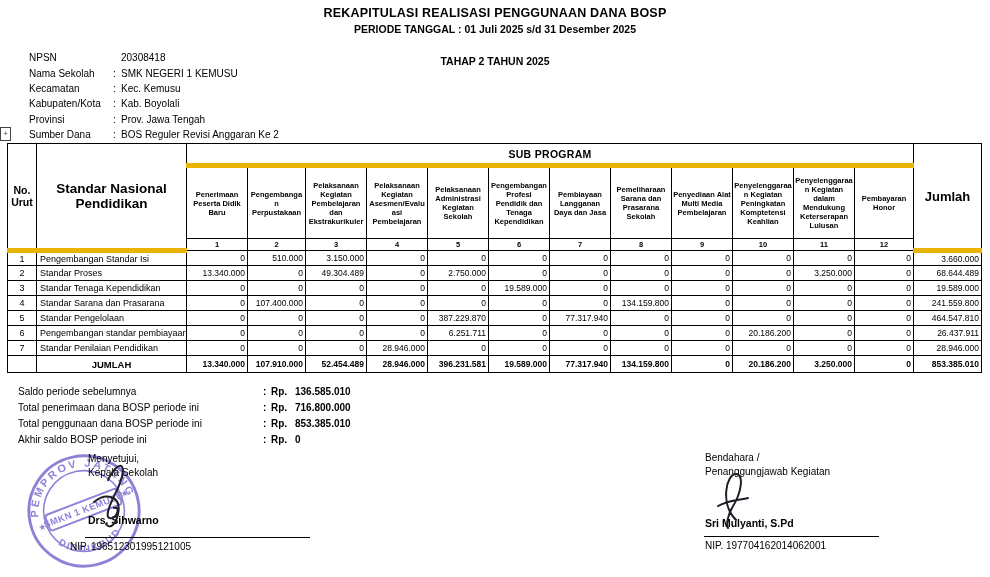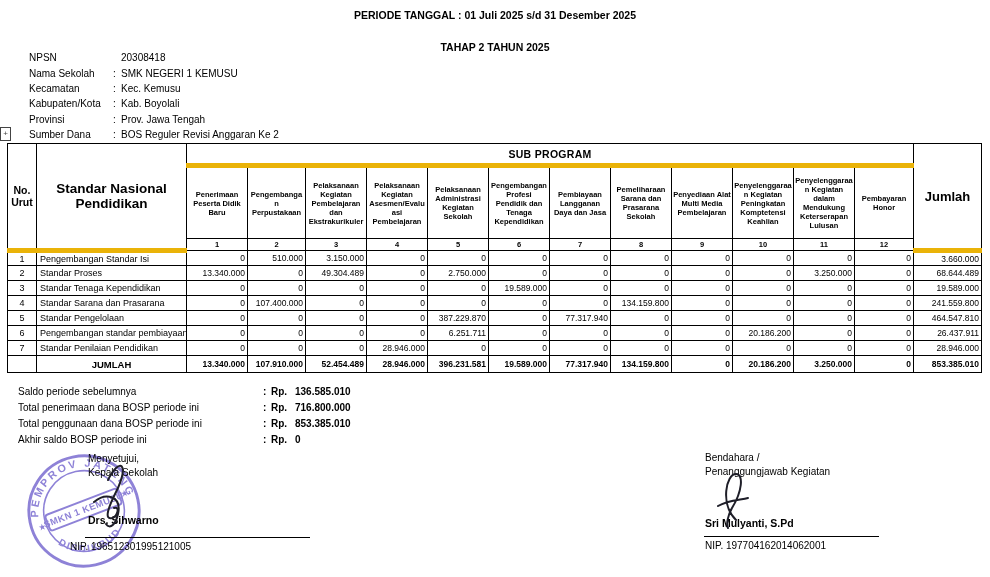--- a/index.html
+++ b/index.html
@@ -67,20 +67,21 @@
   #sig-right-nip  { top:540px; left:705px; }
 
   #stamp-svg { top:452px; left:24px; width:120px; height:118px; transform:rotate(-12deg); opacity:.85; mix-blend-mode:multiply; }
   #scribble-left  { top:462px; left:78px; width:60px; height:80px; }
   #scribble-right { top:468px; left:710px; width:50px; height:64px; }
 </style>
 </head>
 <body>
 
 <div class="abs" id="title-block">
+  <div class="t1">REKAPITULASI REALISASI PENGGUNAAN DANA BOSP</div>
   <div class="t2">PERIODE TANGGAL : 01 Juli 2025 s/d 31 Desember 2025</div>
   <div class="t3">TAHAP 2 TAHUN 2025</div>
 </div>
 
 <div class="abs" id="edge-artifact">+</div>
 
 <div class="abs" id="info-block">
   <div class="info-row">
     <span class="info-label">NPSN</span>
     <span class="info-colon"></span>

